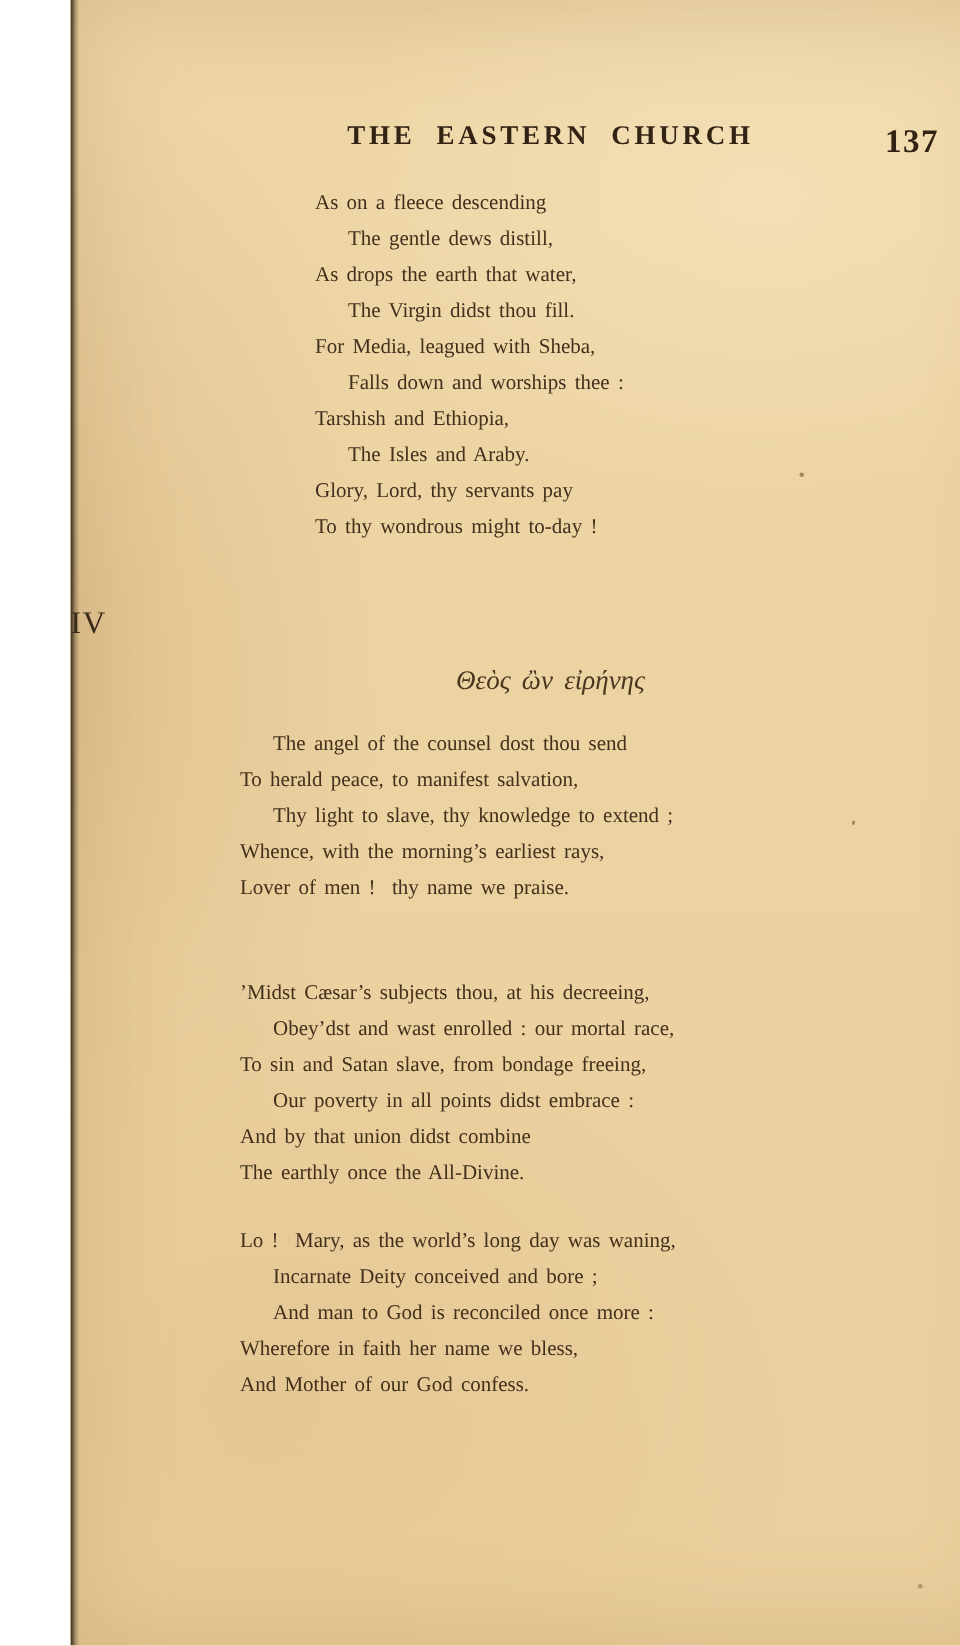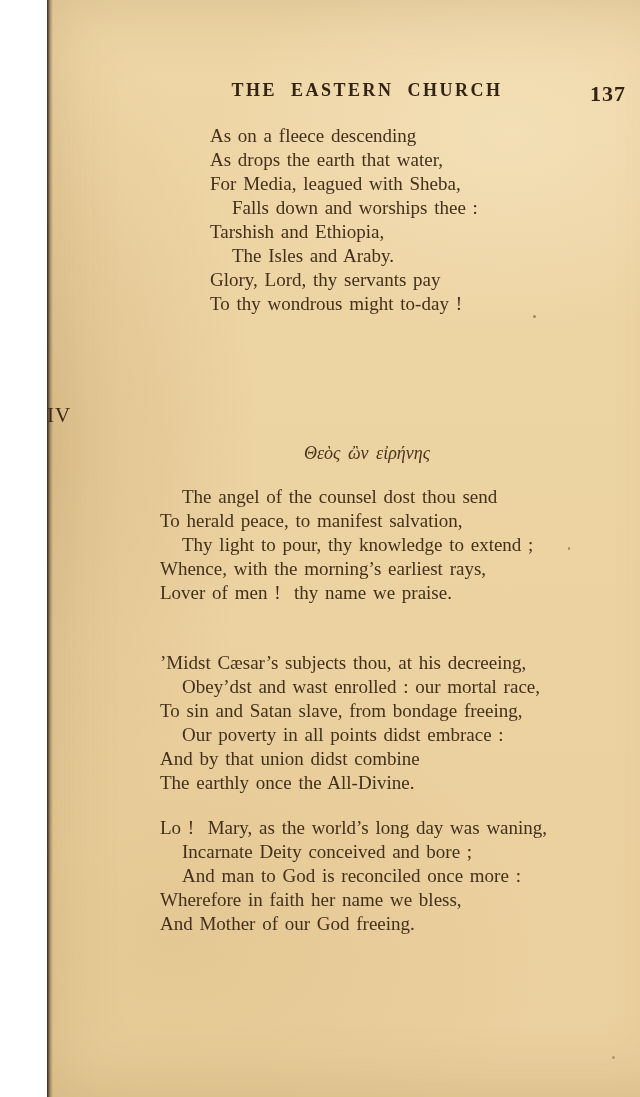--- a/index.html
+++ b/index.html
@@ -50,21 +50,21 @@
     position: absolute;
     left: 543px;
     top: 1px;
     font-size: 22px;
     font-weight: 700;
     letter-spacing: 1px;
     color: #332314;
   }
   .stanza {
     position: absolute;
-    font-size: 19px;
+    font-size: 14px;
     line-height: 24px;
     word-spacing: 2px;
   }
   .stanza .line { white-space: pre; }
   .stanza .indent { padding-left: 22px; }
   .stanza1 { top: 124px; left: 163px; }
   .stanza2 { top: 485px; left: 113px; }
   .stanza3 { top: 651px; left: 113px; }
   .stanza4 { top: 816px; left: 113px; }
   .section-numeral {
@@ -104,55 +104,57 @@
 
   <div class="edge-shadow"></div>
 
   <div class="running-header">
     <div class="header-title">THE EASTERN CHURCH</div>
     <div class="page-number">137</div>
   </div>
 
   <div class="stanza stanza1">
     <div class="line">As on a fleece descending</div>
+    <div class="line indent">The gentle dews distill,</div>
     <div class="line">As drops the earth that water,</div>
+    <div class="line indent">The Virgin didst thou fill.</div>
     <div class="line">For Media, leagued with Sheba,</div>
     <div class="line indent">Falls down and worships thee :</div>
     <div class="line">Tarshish and Ethiopia,</div>
     <div class="line indent">The Isles and Araby.</div>
     <div class="line">Glory, Lord, thy servants pay</div>
     <div class="line">To thy wondrous might to-day !</div>
   </div>
 
   <div class="section-numeral">IV</div>
 
   <div class="greek-title">Θεὸς ὢν εἰρήνης</div>
 
   <div class="stanza stanza2">
     <div class="line indent">The angel of the counsel dost thou send</div>
     <div class="line">To herald peace, to manifest salvation,</div>
-    <div class="line indent">Thy light to pour, thy knowledge to extend ;</div>
+    <div class="line indent">Thy light to slave, thy knowledge to extend ;</div>
     <div class="line">Whence, with the morning’s earliest rays,</div>
     <div class="line">Lover of men !  thy name we praise.</div>
   </div>
 
   <div class="stanza stanza3">
     <div class="line">’Midst Cæsar’s subjects thou, at his decreeing,</div>
     <div class="line indent">Obey’dst and wast enrolled : our mortal race,</div>
     <div class="line">To sin and Satan slave, from bondage freeing,</div>
     <div class="line indent">Our poverty in all points didst embrace :</div>
     <div class="line">And by that union didst combine</div>
     <div class="line">The earthly once the All-Divine.</div>
   </div>
 
   <div class="stanza stanza4">
     <div class="line">Lo !  Mary, as the world’s long day was waning,</div>
     <div class="line indent">Incarnate Deity conceived and bore ;</div>
     <div class="line indent">And man to God is reconciled once more :</div>
     <div class="line">Wherefore in faith her name we bless,</div>
-    <div class="line">And Mother of our God freeing.</div>
+    <div class="line">And Mother of our God confess.</div>
   </div>
 
   <div class="speck speck-1"></div>
   <div class="speck speck-2"></div>
   <div class="speck speck-3"></div>
 
 </div>
 
 </body></html>

